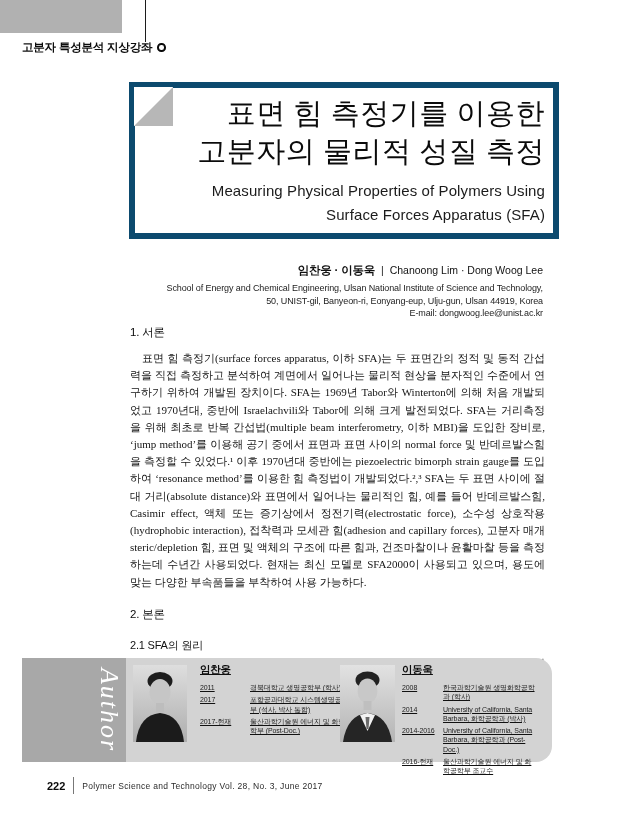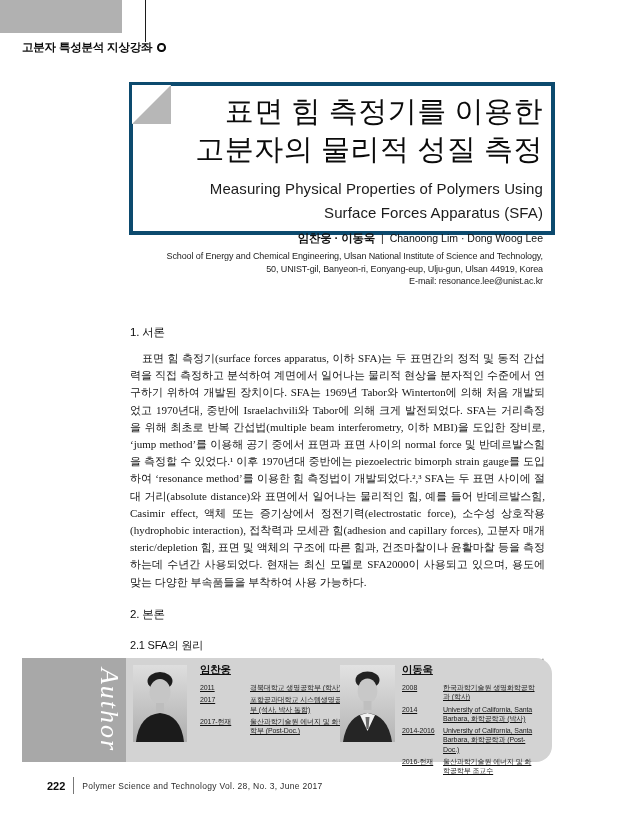--- a/index.html
+++ b/index.html
@@ -8,29 +8,29 @@
     font-family:"Liberation Sans", sans-serif; overflow:hidden; color:#111;
   }
   
   .corner-block { position:absolute; left:0; top:0; width:122px; height:33px; background:#b1b1b1; }
   .top-rule { position:absolute; left:145px; top:0; width:1px; height:42px; background:#1c1c1c; }
   .series-header { position:absolute; left:22px; top:40px; height:15px; display:flex; align-items:center; gap:5px; }
   .series-label { font-size:11.5px; font-weight:700; letter-spacing:-0.2px; color:#0c0c0c; white-space:nowrap; }
   .bullet-ring { width:4.5px; height:4.5px; border:2.8px solid #0a0a0a; border-radius:50%; flex:0 0 auto; }
 
   
-  .title-box { position:absolute; left:129px; top:82px; width:418px; height:145px; border:4px solid #0c4a6e; background:#fff; }
+  .title-box { position:absolute; left:129px; top:82px; width:418px; height:145px; border:6px solid #0c4a6e; background:#fff; }
   .fold-cover { position:absolute; left:-1px; top:-1px; width:39px; height:39px; background:#ffffff; }
   .fold-triangle { position:absolute; left:-1px; top:-1px; width:0; height:0; border-bottom:39px solid #b7b7b7; border-left:39px solid transparent; }
   .title-ko { position:absolute; top:6px; right:8px; text-align:right; font-family:"Liberation Serif", serif; font-size:29px; line-height:38px; letter-spacing:0.5px; color:#0b0b0b; white-space:nowrap; }
   .title-en { position:absolute; bottom:6px; right:8px; text-align:right; font-size:15px; line-height:24px; letter-spacing:0.1px; color:#1b1b1b; white-space:nowrap; }
 
   
   .byline { position:absolute; left:129px; top:231px; width:414px; text-align:right; }
-  .authors-line { font-size:10.5px; color:#111; margin-bottom:4px; white-space:nowrap; }
+  .authors-line { font-size:10.5px; color:#111; margin-bottom:4px; white-space:nowrap;margin-top:32px; }
   .authors-ko { font-weight:700; font-size:11.5px; letter-spacing:-0.2px; }
   .sep { margin:0 3px; color:#222; }
   .affil { font-size:9px; line-height:12.5px; color:#1c1c1c; letter-spacing:-0.1px; }
 
   
   .main { position:absolute; left:130px; top:325px; width:423px; }
   .h-sec { font-size:11.5px; font-weight:400; color:#0a0a0a; letter-spacing:-0.2px; }
   .body-p { margin:10px 8px 0 0; font-family:"Liberation Serif", serif; font-size:11px; line-height:17.2px; text-align:justify; text-indent:12px; color:#141414; }
   .h-main { margin-top:16px; }
   .h-sub { margin-top:16px; font-size:11px; font-weight:400; letter-spacing:-0.2px; }
@@ -86,21 +86,21 @@
   </div>
 
   <div class="byline">
     <div class="authors-line">
       <span class="authors-ko">임찬웅 · 이동욱</span>
       <span class="sep">|</span>
       <span class="authors-en">Chanoong Lim · Dong Woog Lee</span>
     </div>
     <div class="affil">School of Energy and Chemical Engineering, Ulsan National Institute of Science and Technology,</div>
     <div class="affil">50, UNIST-gil, Banyeon-ri, Eonyang-eup, Ulju-gun, Ulsan 44919, Korea</div>
-    <div class="affil">E-mail: resonance.lee@unist.ac.kr</div>
+    <div class="affil">E-mail: dongwoog.lee@unist.ac.kr</div>
   </div>
 
   <div class="main">
     <div class="h-sec">1. 서론</div>
     <p class="body-p">표면 힘 측정기(surface forces apparatus, 이하 SFA)는 두 표면간의 정적 및 동적 간섭력을 직접 측정하고 분석하여 계면에서 일어나는 물리적 현상을 분자적인 수준에서 연구하기 위하여 개발된 장치이다. SFA는 1969년 Tabor와 Winterton에 의해 처음 개발되었고 1970년대, 중반에 Israelachvili와 Tabor에 의해 크게 발전되었다. SFA는 거리측정을 위해 최초로 반복 간섭법(multiple beam interferometry, 이하 MBI)을 도입한 장비로, ‘jump method’를 이용해 공기 중에서 표면과 표면 사이의 normal force 및 반데르발스힘을 측정할 수 있었다.¹ 이후 1970년대 중반에는 piezoelectric bimorph strain gauge를 도입하여 ‘resonance method’를 이용한 힘 측정법이 개발되었다.²,³ SFA는 두 표면 사이에 절대 거리(absolute distance)와 표면에서 일어나는 물리적인 힘, 예를 들어 반데르발스힘, Casimir effect, 액체 또는 증기상에서 정전기력(electrostatic force), 소수성 상호작용(hydrophobic interaction), 접착력과 모세관 힘(adhesion and capillary forces), 고분자 매개 steric/depletion 힘, 표면 및 액체의 구조에 따른 힘과, 건조마찰이나 윤활마찰 등을 측정하는데 수년간 사용되었다. 현재는 최신 모델로 SFA2000이 사용되고 있으며, 용도에 맞는 다양한 부속품들을 부착하여 사용 가능하다.</p>
     <div class="h-sec h-main">2. 본론</div>
     <div class="h-sub">2.1 SFA의 원리</div>
     <p class="body-p p2">MBI는 일정한 위상차의 다수 광파가 중첩될 때 반사되는 빛과 투과되는 빛 사이의 간섭현상을 측정하는 원리로 일반적인 SFA 실험에서 표면 사이의 거리를 측정하고 표면의 형상을 판단하는데 사용된다. SFA 실험의 기질(substrate)로는 한 쌍의 투명한 표면을 필요로 하는데, 일반적으로 분자단위에서도 매우 매끈한 운모(mica)가 사용된다. 마주보는 두 운모 표면의 바깥쪽 면에는 주로 은(silver)을 50 nm 가량 코팅해주어 빛의 간섭</p>
   </div>
 

